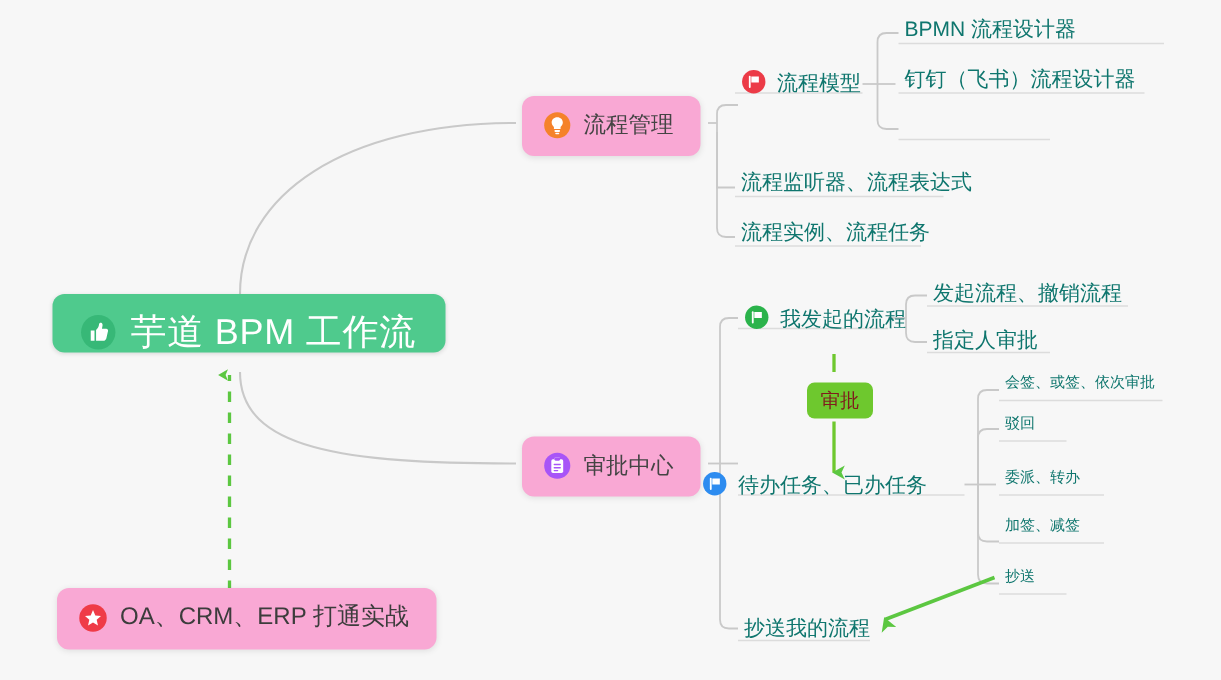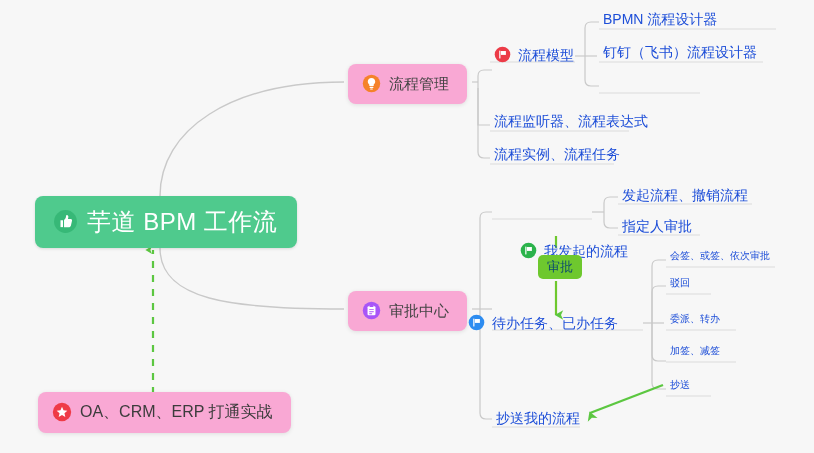--- a/index.html
+++ b/index.html
@@ -30,21 +30,21 @@
   }
 
   
   .root-node {
     position: absolute;
     display: flex;
     align-items: center;
     gap: 9px;
     background: #4fca8d;
     border-radius: 8px;
-    padding: 13px 20px 14px 18px;
+    padding: 13px 20px 1px 18px;
     box-shadow: 0 1px 3px rgba(0,0,0,0.12);
     box-sizing: border-box;
   }
   .root-label {
     color: #ffffff;
     font-size: 24px;
     letter-spacing: 0.5px;
     white-space: nowrap;
     line-height: 1;
   }
@@ -76,42 +76,42 @@
   .text-node {
     position: absolute;
     display: flex;
     align-items: center;
     gap: 7px;
     white-space: nowrap;
     padding: 0 4px 5px 4px;
     box-sizing: border-box;
   }
   .text-node .tlabel {
-    color: #1d4ed8;
+    color: #0f766e;
     font-size: 14px;
     line-height: 1;
   }
   .text-node.small .tlabel {
     font-size: 10px;
   }
 
   
   .icon {
     display: inline-flex;
     align-items: center;
     justify-content: center;
     flex: 0 0 auto;
   }
   .icon svg { display: block; }
 
   
   .tag-box {
     position: absolute;
     background: #6ec82e;
-    color: #0c4a6e;
+    color: #7f1d1d;
     font-size: 13px;
     border-radius: 5px;
     padding: 5px 9px 6px 9px;
     line-height: 1;
     white-space: nowrap;
     box-sizing: border-box;
     text-align: center;
   }
 </style>
 </head>
@@ -254,21 +254,21 @@
         <rect x="9.6" y="5.1" width="4.8" height="2.6" rx="1.1" fill="#ffffff"></rect>
         <rect x="9.6" y="5.1" width="4.8" height="2.6" rx="1.1" fill="#a855f7"></rect>
         <rect x="8.9" y="10.3" width="6.2" height="1.2" rx="0.6" fill="#a855f7"></rect>
         <rect x="8.9" y="13.1" width="6.2" height="1.2" rx="0.6" fill="#a855f7"></rect>
         <rect x="8.9" y="15.5" width="4" height="1.2" rx="0.6" fill="#a855f7"></rect>
       </svg>
     </span>
     <span class="card-label">审批中心</span>
   </div>
 
-  <div class="text-node" style="left:516px; top:203px;margin-top:39px;">
+  <div class="text-node" style="left:492px; top:203px;">
     <span class="icon">
       <svg width="17" height="17" viewBox="0 0 24 24">
         <circle cx="12" cy="12" r="11" fill="#2bb34b"></circle>
         <rect x="7.4" y="6.4" width="1.7" height="11.4" rx="0.8" fill="#ffffff"></rect>
         <path d="M9.7 7.1 L16.8 7.1 L16.8 12.6 L9.7 12.6 Z" fill="#ffffff"></path>
       </svg>
     </span>
     <span class="tlabel">我发起的流程</span>
   </div>
   <div class="text-node" style="left:618px; top:188px;">

